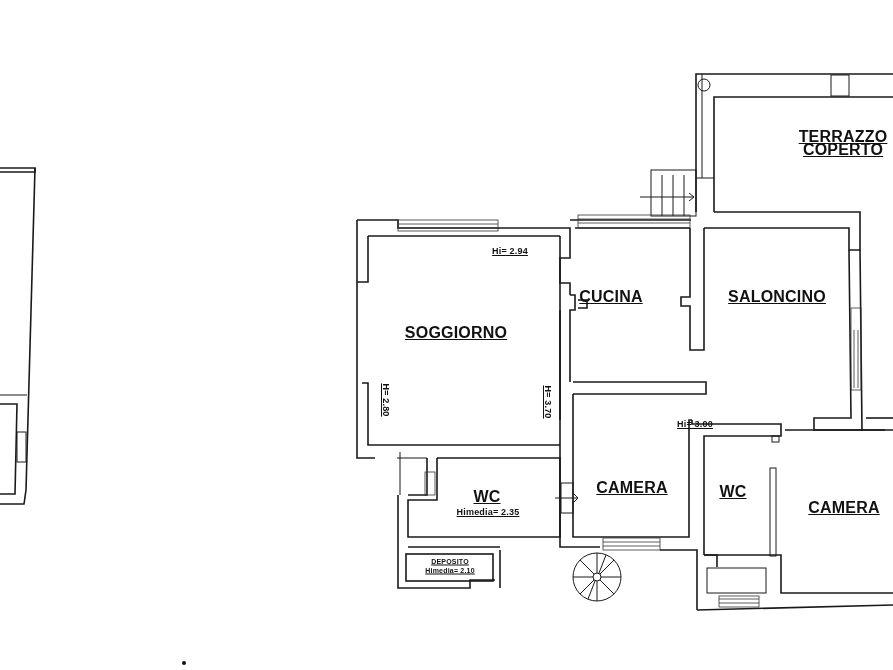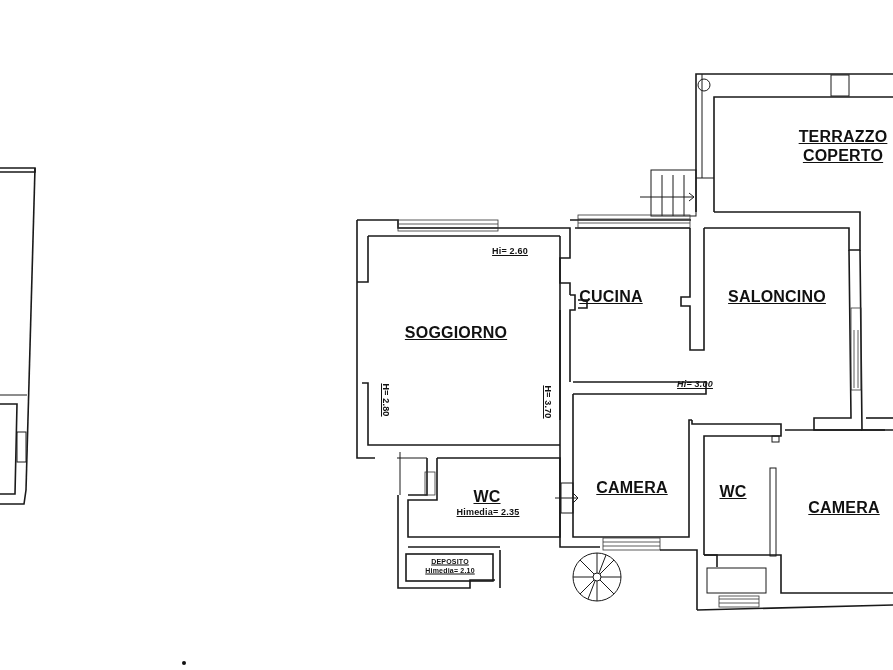--- a/index.html
+++ b/index.html
@@ -123,31 +123,31 @@
     <line class="thin" x1="-24" y1="0" x2="-4" y2="0"></line>
     <line class="thin" x1="-17" y1="-17" x2="-3" y2="-3"></line>
     <line class="thin" x1="9" y1="-22" x2="2" y2="-4"></line>
     <line class="thin" x1="-9" y1="22" x2="-2" y2="4"></line>
   </g>
 
   <circle cx="184" cy="663" r="2" fill="#111"></circle>
 </svg>
 
 <div class="lbl" style="left:456px; top:333px;text-decoration:underline;">SOGGIORNO</div>
-<div class="lbl small" style="left:510px; top:251px; font-size:9px;">Hi= 2.60</div>
+<div class="lbl small" style="left:510px; top:251px; font-size:9px;">Hi= 2.94</div>
 <div class="lbl small vert" style="left:386px; top:400px; font-size:9px;">H= 2.80</div>
 <div class="lbl small vert" style="left:548px; top:402px; font-size:9px;">H= 3.70</div>
 
 <div class="lbl" style="left:611px; top:297px;">CUCINA</div>
 
 <div class="lbl" style="left:777px; top:297px;text-align:right;">SALONCINO</div>
-<div class="lbl small" style="left:695px; top:384px; font-size:9px;font-style:italic;">Hi= 3.00</div>
+<div class="lbl small" style="left:695px; top:424px; font-size:9px;">Hi= 3.00</div>
 
 <div class="lbl" style="left:843px; top:137px;">TERRAZZO</div>
-<div class="lbl" style="left:843px; top:150px;margin-top:6px;">COPERTO</div>
+<div class="lbl" style="left:843px; top:150px;">COPERTO</div>
 
 <div class="lbl" style="left:487px; top:497px;">WC</div>
 <div class="lbl small" style="left:488px; top:512px; font-size:9px;">Himedia= 2.35</div>
 
 <div class="lbl" style="left:632px; top:488px;">CAMERA</div>
 
 <div class="lbl small" style="left:450px; top:561px;">DEPOSITO</div>
 <div class="lbl small" style="left:450px; top:570px;">Himedia= 2.10</div>
 
 <div class="lbl" style="left:733px; top:492px;">WC</div>

